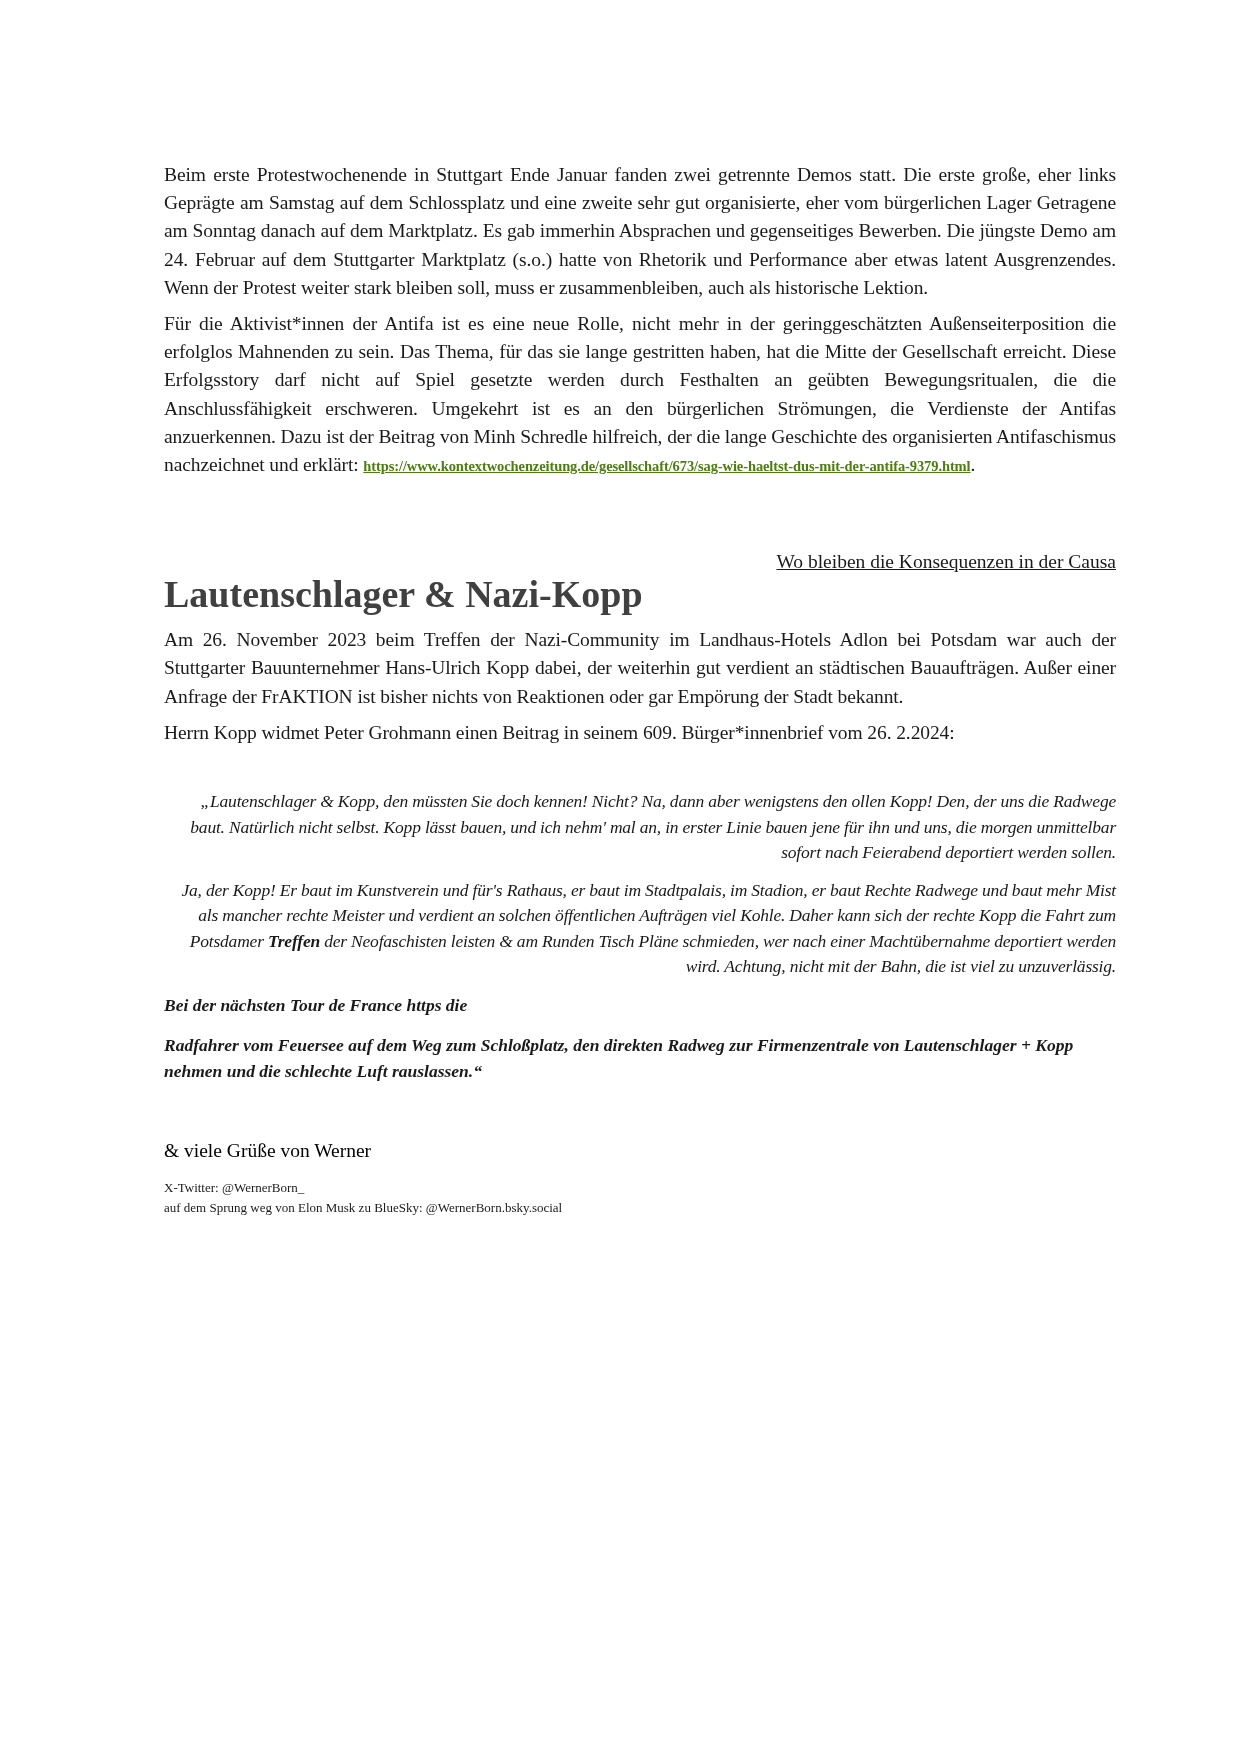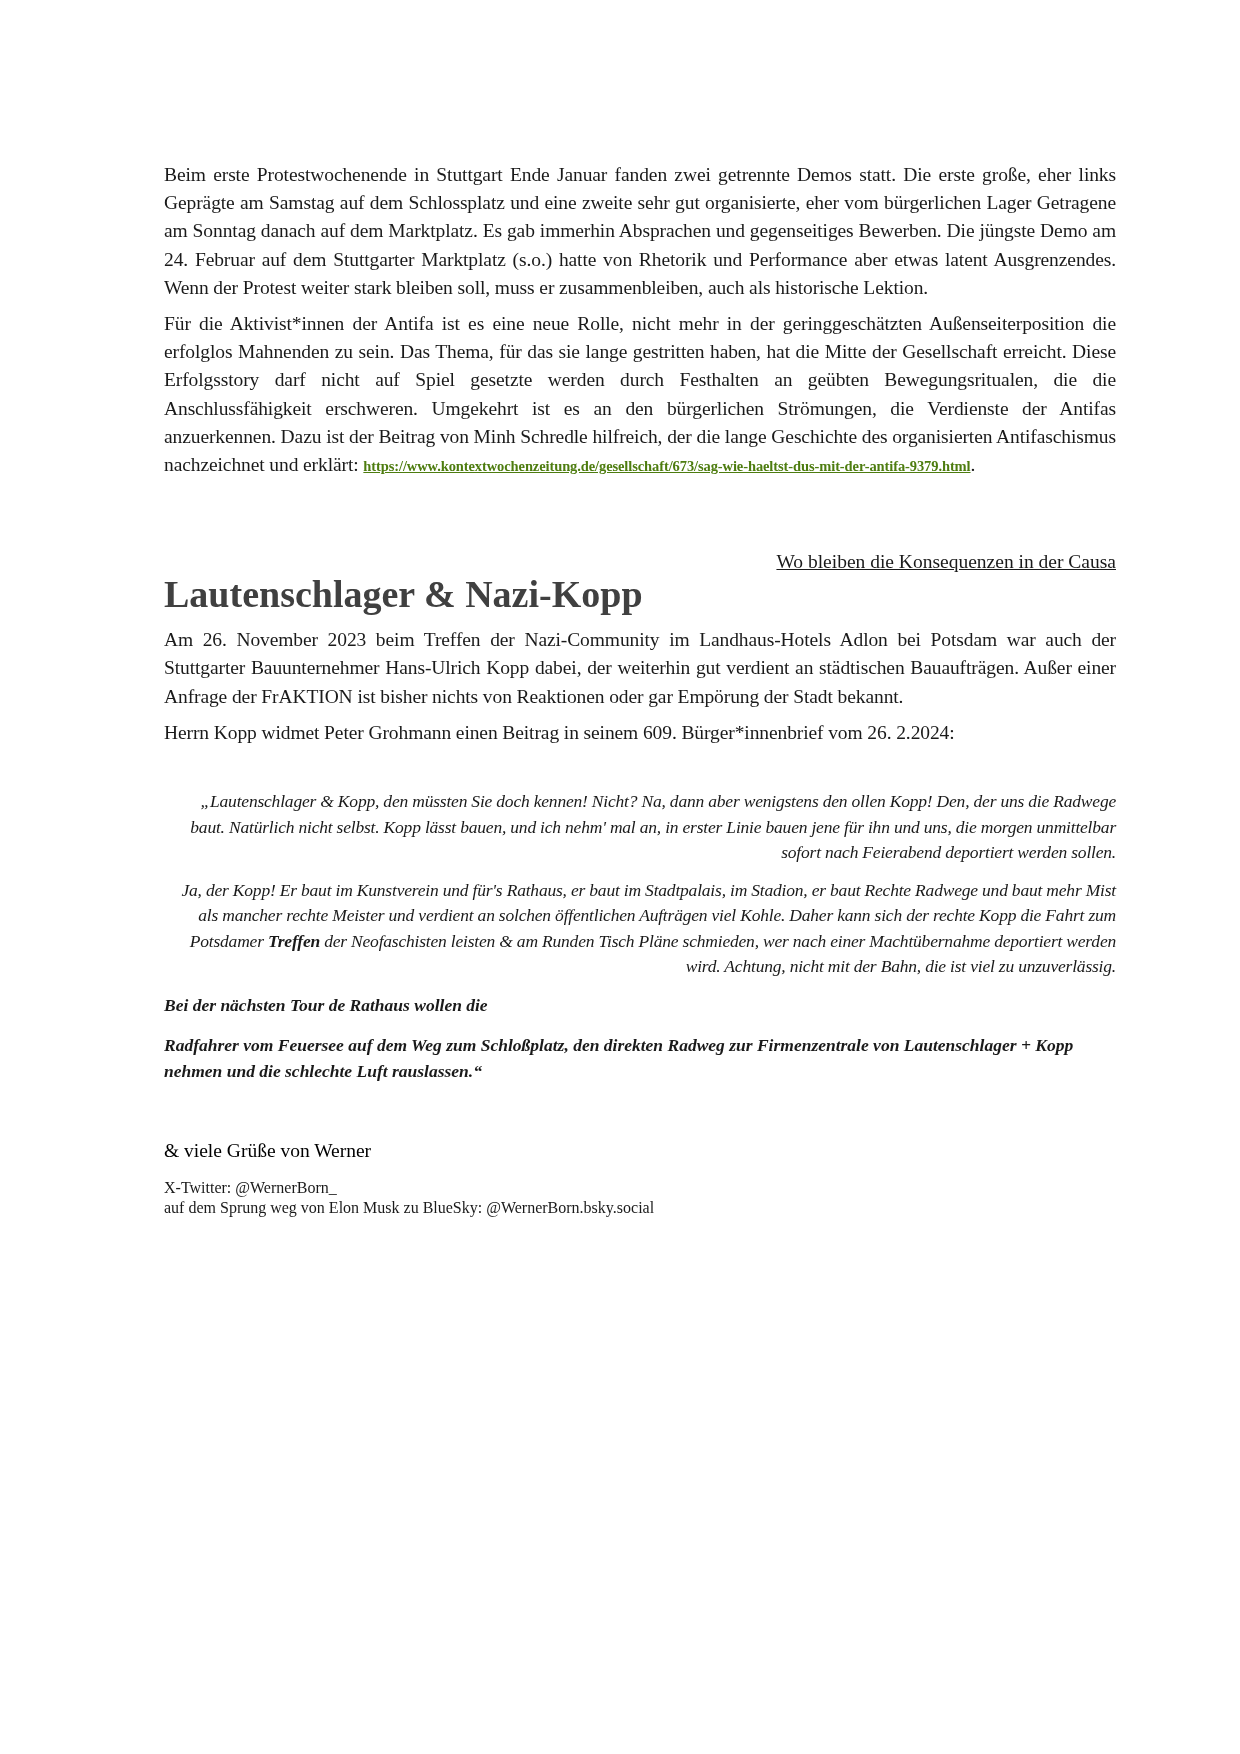--- a/index.html
+++ b/index.html
@@ -66,21 +66,21 @@
       line-height: 26px;
       margin: 0 0 14px 0;
     }
     .greeting {
       font-size: 19.5px;
       color: #000000;
       margin: 0;
       line-height: 26px;
     }
     .small {
-      font-size: 16px;
+      font-size: 13px;
       line-height: 20px;
       margin: 0;
     }
   </style>
 </head>
 <body>
 
 <div class="page">
 
   <p class="p">Beim erste Protestwochenende in Stuttgart Ende Januar fanden zwei getrennte Demos statt. Die erste große, eher links Geprägte am Samstag auf dem Schlossplatz und eine zweite sehr gut organisierte, eher vom bürgerlichen Lager Getragene am Sonntag danach auf dem Marktplatz. Es gab immerhin Absprachen und gegenseitiges Bewerben. Die jüngste Demo am 24. Februar auf dem Stuttgarter Marktplatz (s.o.) hatte von Rhetorik und Performance aber etwas latent Ausgrenzendes. Wenn der Protest weiter stark bleiben soll, muss er zusammenbleiben, auch als historische Lektion.</p>
@@ -93,21 +93,21 @@
   <p class="subtitle">Wo bleiben die Konsequenzen in der Causa</p>
   <h1 class="heading">Lautenschlager &amp; Nazi-Kopp</h1>
 
   <p class="p">Am 26. November 2023 beim Treffen der Nazi-Community im Landhaus-Hotels Adlon bei Potsdam war auch der Stuttgarter Bauunternehmer Hans-Ulrich Kopp dabei, der weiterhin gut verdient an städtischen Bauaufträgen. Außer einer Anfrage der FrAKTION ist bisher nichts von Reaktionen oder gar Empörung der Stadt bekannt.</p>
   <p class="p">Herrn Kopp widmet Peter Grohmann einen Beitrag in seinem 609.  Bürger*innenbrief vom 26. 2.2024:</p>
 
   <div style="height:34px"></div>
 
   <p class="quote">„Lautenschlager &amp; Kopp, den müssten Sie doch kennen! Nicht? Na, dann aber wenigstens den ollen Kopp! Den, der uns die Radwege baut. Natürlich nicht selbst.  Kopp lässt bauen, und ich nehm' mal an, in erster  Linie bauen jene für ihn und uns, die morgen unmittelbar  sofort nach Feierabend deportiert  werden sollen.</p>
   <p class="quote"><span>Ja, der Kopp! Er baut im Kunstverein und für's Rathaus, er baut im Stadtpalais,  im Stadion,  er baut Rechte Radwege und baut mehr Mist als mancher rechte Meister und verdient an solchen öffentlichen Aufträgen viel Kohle. Daher kann sich der rechte Kopp die Fahrt zum Potsdamer </span><b>Treffen</b><span> der Neofaschisten leisten &amp; am Runden Tisch Pläne schmieden, wer nach einer Machtübernahme deportiert  werden wird. Achtung, nicht mit der Bahn, die ist viel zu unzuverlässig.</span></p>
-  <p class="quote-bold">Bei der nächsten Tour de Rathaus wollen die</p>
+  <p class="quote-bold">Bei der nächsten Tour de France https die</p>
   <p class="quote-bold">Radfahrer vom Feuersee auf dem Weg zum Schloßplatz, den direkten Radweg zur Firmenzentrale von Lautenschlager + Kopp nehmen und die schlechte Luft rauslassen.“</p>
 
   <div style="height:40px"></div>
 
   <p class="greeting">&amp; viele Grüße von Werner</p>
   <div style="height:14px"></div>
   <p class="small">X-Twitter:  @WernerBorn_</p>
   <p class="small">auf dem Sprung weg von Elon Musk zu BlueSky:  @WernerBorn.bsky.social</p>
 
 </div>

